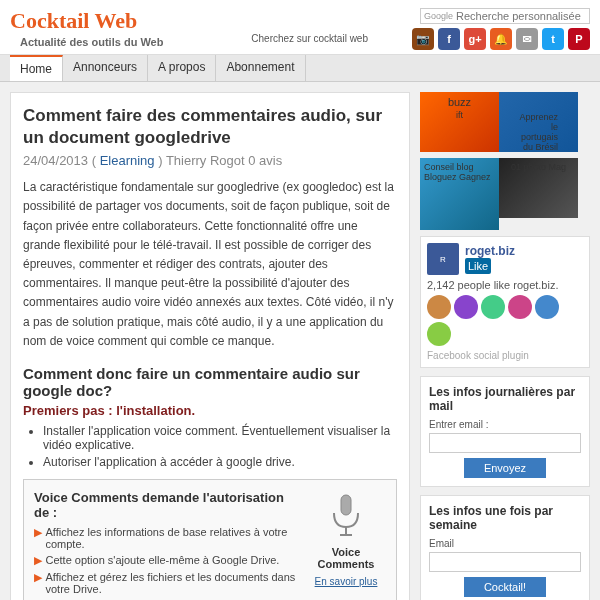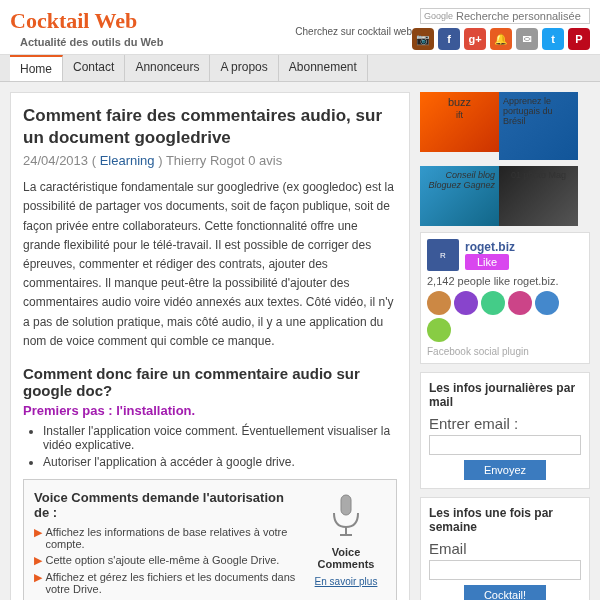--- a/index.html
+++ b/index.html
@@ -27,21 +27,21 @@
     #layout { display: flex; gap: 0; padding: 10px; background: #f0f0f0; }
     #main { flex: 1; background: #fff; padding: 12px; margin-right: 10px; border: 1px solid #ddd; }
     #sidebar { width: 170px; flex-shrink: 0; }
 
     
     .article-title { font-size: 17px; font-weight: bold; color: #333; line-height: 1.3; margin-bottom: 4px; }
     .article-meta { font-size: 13px; color: #888; margin-bottom: 10px; }
     .article-meta a { color: #2a6099; text-decoration: none; }
     .article-body { font-size: 12px; line-height: 1.6; color: #444; margin-bottom: 14px; }
     .subheading { font-size: 15px; font-weight: bold; color: #333; margin: 10px 0 4px 0; }
-    .subheading2 { font-size: 13px; font-weight: bold; color: #a21caf; margin-bottom: 6px; }
+    .subheading2 { font-size: 13px; font-weight: bold; color: #7f1d1d; margin-bottom: 6px; }
     .bullet-list { margin-left: 20px; margin-bottom: 8px; }
     .bullet-list li { margin-bottom: 3px; font-size: 12px; color: #444; }
 
     
     .vc-box { border: 1px solid #ccc; background: #f9f9f9; padding: 10px; margin: 10px 0; display: flex; gap: 10px; }
     .vc-left { flex: 1; }
     .vc-title { font-size: 13px; font-weight: bold; margin-bottom: 6px; color: #333; }
     .vc-item { font-size: 11px; color: #444; margin-bottom: 4px; display: flex; align-items: flex-start; gap: 3px; }
     .vc-arrow { color: #e85c20; font-size: 11px; margin-top: 0; }
     .vc-right { width: 80px; display: flex; flex-direction: column; align-items: center; gap: 6px; }
@@ -53,65 +53,64 @@
     .banner-blog { background: linear-gradient(135deg, #3399cc, #116688); }
     .banner-photo { background: linear-gradient(135deg, #222, #555); }
     .sidebar-banners-row { display: flex; margin-bottom: 6px; }
     .sidebar-banners-row .banner { width: 79px; height: 60px; font-size: 10px; }
 
     
     .fb-box { background: #fff; border: 1px solid #ddd; padding: 6px; margin-bottom: 8px; }
     .fb-header { display: flex; align-items: center; gap: 6px; margin-bottom: 4px; }
     .fb-avatar { width: 32px; height: 32px; background: #3b5998; border-radius: 2px; display: flex; align-items: center; justify-content: center; color: #fff; font-size: 10px; }
     .fb-name { font-size: 12px; font-weight: bold; color: #3b5998; }
-    .fb-like-btn { background: #d946ef; color: #fff; border: none; padding: 2px 12px; font-size: 11px; cursor: pointer; border-radius: 2px; }
+    .fb-like-btn { background: #0369a1; color: #fff; border: none; padding: 2px 3px; font-size: 11px; cursor: pointer; border-radius: 2px; }
     .fb-count { font-size: 11px; color: #555; margin-top: 4px; }
     .fb-thumbs { display: flex; gap: 3px; margin-top: 4px; flex-wrap: wrap; }
     .fb-thumb { width: 24px; height: 24px; background: #aaa; border-radius: 50%; }
     .fb-plugin { font-size: 10px; color: #aaa; margin-top: 4px; }
 
     
     .mail-section { background: #fff; border: 1px solid #ddd; padding: 8px; margin-bottom: 8px; }
     .mail-title { font-size: 12px; font-weight: bold; color: #333; margin-bottom: 6px; }
     .mail-input { width: 100%; border: 1px solid #ccc; padding: 3px 5px; font-size: 11px; margin-bottom: 5px; }
     .mail-submit { background: #3b7bbf; color: #fff; border: none; padding: 4px 20px; font-size: 11px; cursor: pointer; display: block; margin: 0 auto; }
-    .mail-label { font-size: 15px; color: #555; margin-bottom: 3px; }
+    .mail-label { font-size: 10px; color: #555; margin-bottom: 3px; }
   </style>
 </head>
 <body>
 
 <div id="header">
   <div>
     <div id="site-title">Cocktail Web</div>
     <div id="site-tagline">Actualité des outils du Web</div>
   </div>
   <div id="search-area">
     <div id="search-bar">
       <span class="google-label">Google</span>
       <input type="text" style="font-size: 11px; width: 130px; border: none; outline: none;" placeholder="Recherche personnalisée">
     </div>
-    <div style="display:flex;justify-content:space-between;width:100%;">
+    <div style="display:flex;align-items:center;justify-content:space-between;width:100%;margin-left:44px;">
       <span style="font-size:10px;color:#555;">Cherchez sur cocktail web</span>
       <div id="social-icons">
 
       <div class="social-icon" style="background: rgb(139, 69, 19);">📷</div>
           <div class="social-icon" style="background: rgb(59, 89, 152);">f</div>
           <div class="social-icon" style="background: rgb(221, 75, 57);">g+</div>
           <div class="social-icon" style="background: rgb(232, 92, 32);">🔔</div>
           <div class="social-icon" style="background: rgb(153, 153, 153);">✉</div>
           <div class="social-icon" style="background: rgb(29, 161, 242);">t</div>
           <div class="social-icon" style="background: rgb(189, 8, 28);">P</div>
         </div>
     </div>
   </div>
 </div>
 
 <div id="nav">
 <div class="nav-item active">Home</div>
-    <div class="nav-item">Contact</div>
     <div class="nav-item">Annonceurs</div>
     <div class="nav-item">A propos</div>
     <div class="nav-item">Abonnement</div>
   </div>
 
 <div id="layout">
 
   <div id="main">
     <div class="article-title">Comment faire des commentaires audio, sur un document googledrive</div>
     <div class="article-meta">
@@ -168,26 +167,26 @@
     </div>
 
   </div>
 
   <div id="sidebar">
 
     <div class="sidebar-banners-row">
       <div class="banner banner-buzz" style="width:79px;height:60px;font-size:11px;text-align:center;padding:4px;">
         <span>buzz<br><span style="font-size:9px;">ift</span></span>
       </div>
-      <div class="banner banner-portugais" style="width:79px;height:68px;font-size:9px;text-align:left;padding:4px;">
+      <div class="banner banner-portugais" style="width:79px;height:60px;font-size:9px;text-align:right;padding:20px;">
         <span>Apprenez le portugais du Brésil</span>
       </div>
     </div>
     <div class="sidebar-banners-row">
-      <div class="banner banner-blog" style="width:79px;height:60px;font-size:9px;text-align:right;padding:4px;font-style:italic;">
+      <div class="banner banner-blog" style="width:79px;height:72px;font-size:9px;text-align:left;padding:4px;">
         <span>Conseil blog Bloguez Gagnez</span>
       </div>
       <div class="banner banner-photo" style="width:79px;height:60px;font-size:9px;text-align:center;padding:4px;">
         <span>01 photo Mag</span>
       </div>
     </div>
 
     <div class="fb-box">
       <div class="fb-header">
         <div class="fb-avatar">

